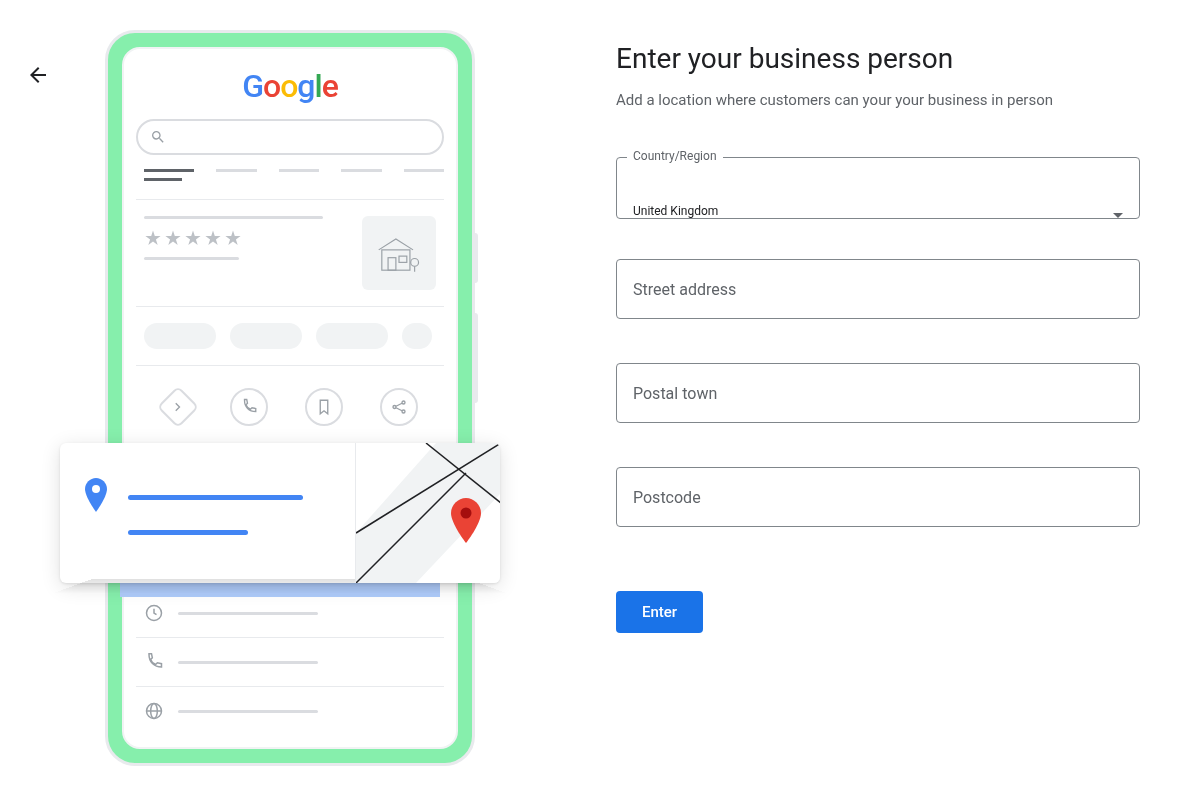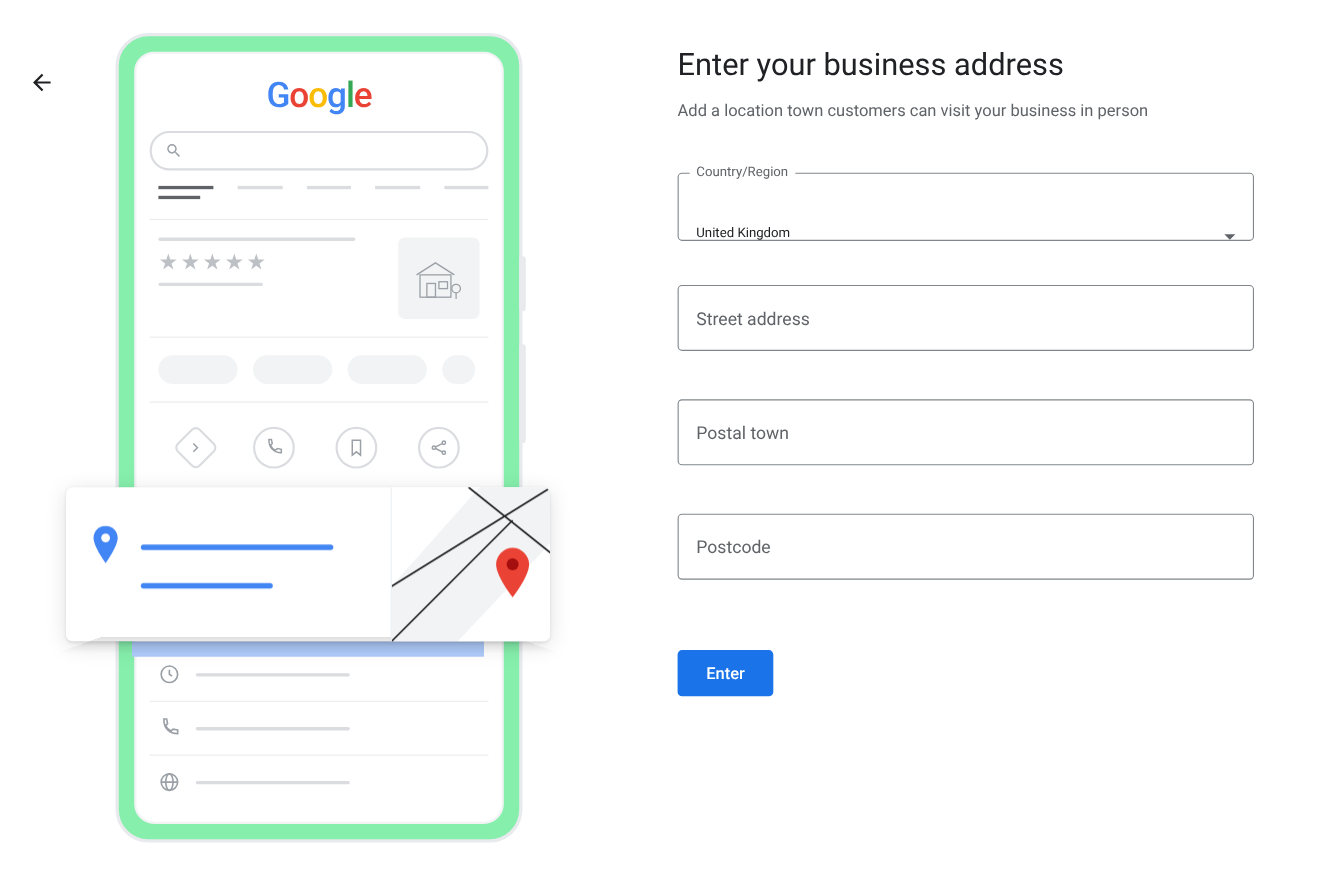--- a/index.html
+++ b/index.html
@@ -529,22 +529,22 @@
           <g transform="translate(95,55)">
             <path d="M15 0C7 0 0 7 0 15c0 11 15 30 15 30s15-19 15-30C30 7 23 0 15 0z" fill="#ea4335"></path>
             <circle cx="15" cy="15" r="5.5" fill="#a50e0e"></circle>
           </g>
         </svg>
       </div>
     </div>
   </div>
 
   <div class="right-panel">
-    <h1 class="heading">Enter your business address</h1>
-    <p class="subheading">Add a location town customers can visit your business in person</p>
+    <h1 class="heading">Enter your business person</h1>
+    <p class="subheading">Add a location where customers can your your business in person</p>
 
     <div class="form-field">
       <div class="outline">
         <span class="float-label">Country/Region</span>
         <span class="value">United Kingdom</span>
         <span class="dropdown-arrow"></span>
       </div>
     </div>
 
     <input class="input-field" type="text" placeholder="Street address" style="">

